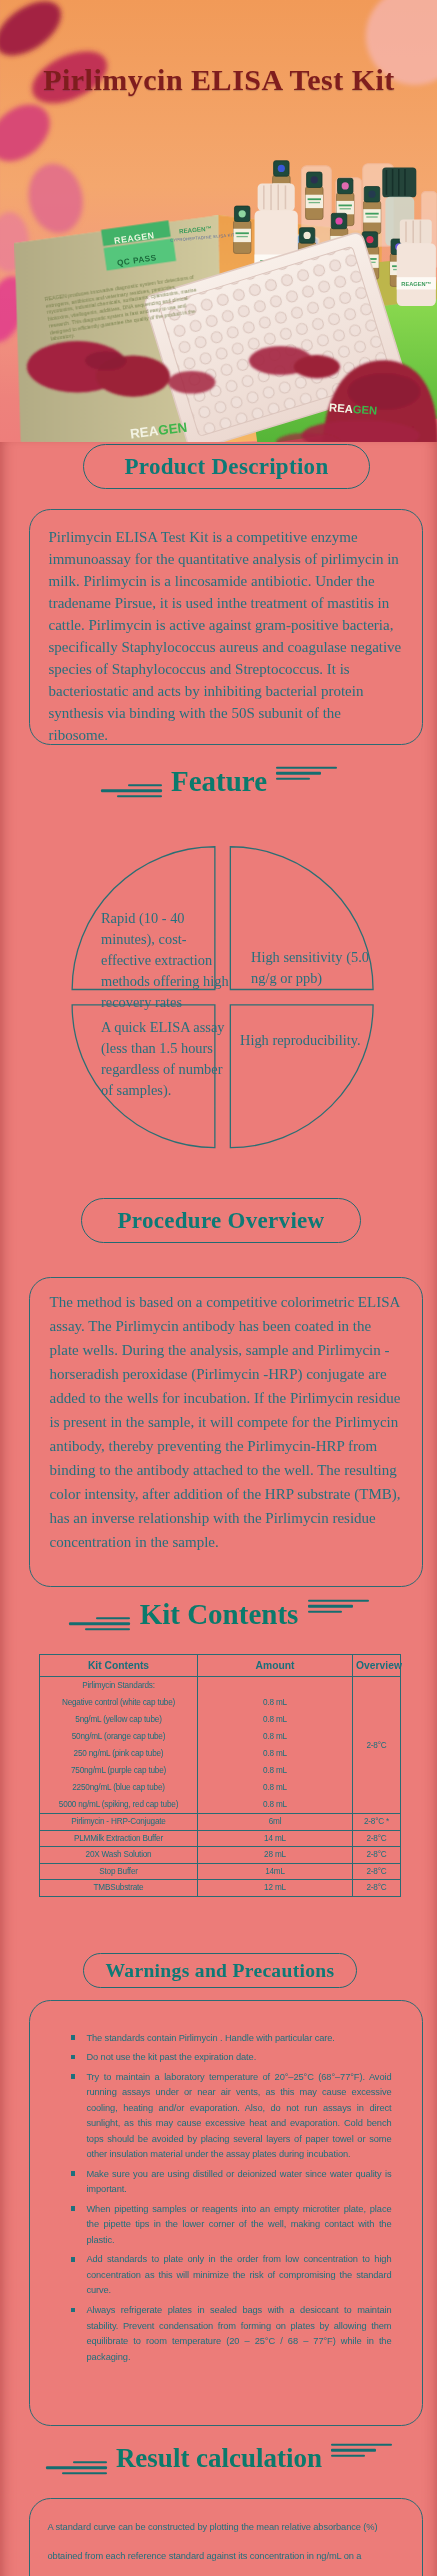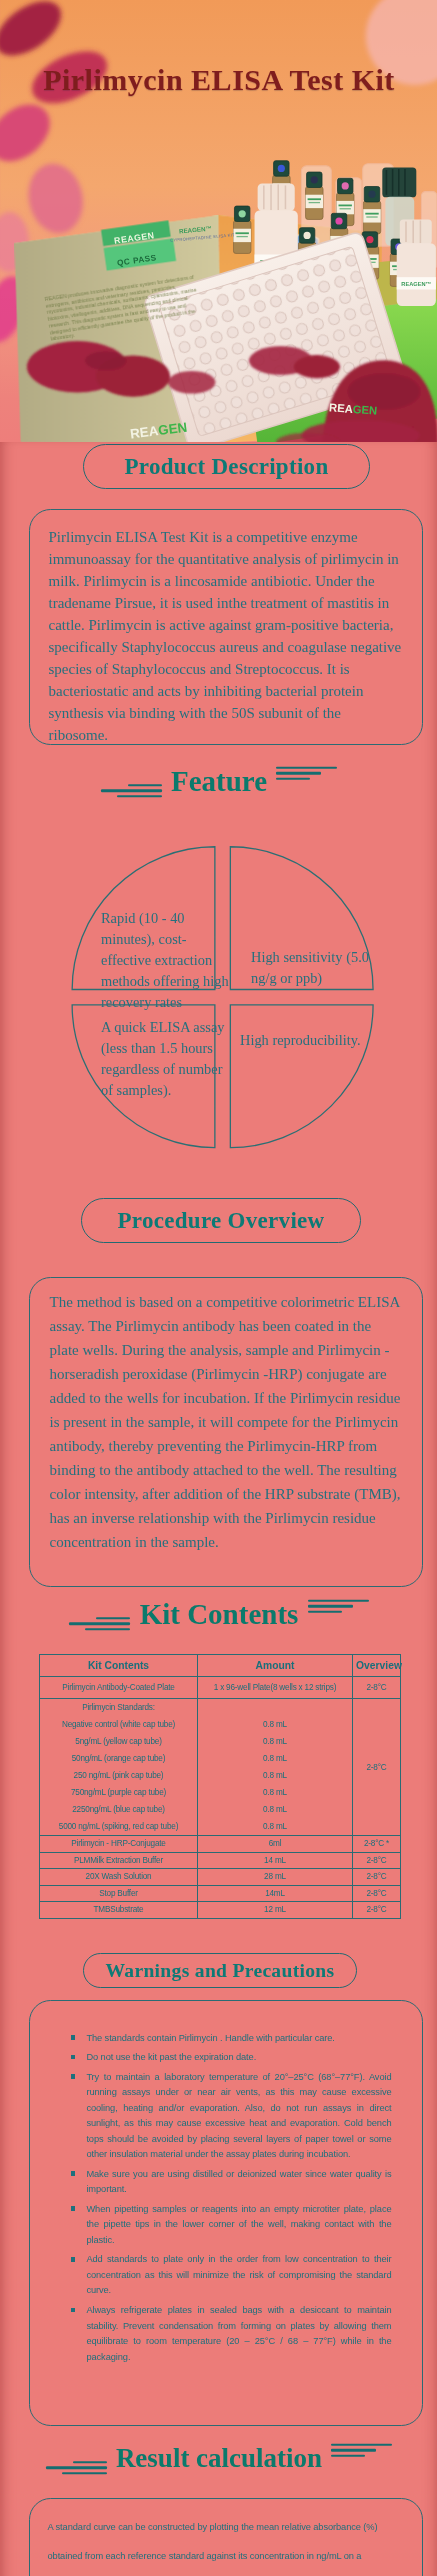--- a/index.html
+++ b/index.html
@@ -352,25 +352,20 @@
       <col style="width:158px">
       <col style="width:155px">
       <col style="width:48px">
     </colgroup>
   <tbody>
       <tr>
     <th>Kit Contents</th>
     <th>Amount</th>
     <th>Overview</th>
   </tr>
-  <tr style="height:22px;">
-    <td>Pirlimycin   Antibody-Coated Plate</td>
-    <td>1 x 96-well Plate(8 wells x 12 strips)</td>
-    <td>2-8°C</td>
-  </tr>
   <tr>
     <td class="std-cell">
       <div class="std-line">Pirlimycin   Standards:</div>
       <div class="std-line">Negative control (white cap tube)</div>
       <div class="std-line">5ng/mL (yellow cap tube)</div>
       <div class="std-line">50ng/mL (orange cap tube)</div>
       <div class="std-line">250 ng/mL (pink cap tube)</div>
       <div class="std-line">750ng/mL (purple cap tube)</div>
       <div class="std-line">2250ng/mL (blue cap tube)</div>
       <div class="std-line">5000 ng/mL (spiking, red cap tube)</div>
@@ -419,21 +414,21 @@
   <span>Warnings and Precautions</span>
 </div>
 
 <div class="round-box" style="left:29px;top:2000px;width:394px;height:426px;padding:15.5px 12.4px 10.3px 14.4px;">
   <ul class="warn-list">
     <li>The standards contain Pirlimycin . Handle with particular care.</li>
     <li>Do not use the kit past the expiration date.</li>
     <li>Try to maintain a laboratory temperature of 20°–25°C (68°–77°F). Avoid running assays under or near air vents, as this may cause excessive cooling, heating and/or evaporation. Also, do not run assays in direct sunlight, as this may cause excessive heat and evaporation. Cold bench tops should be avoided by placing several layers of paper towel or some other insulation material under the assay plates during incubation.</li>
     <li>Make sure you are using distilled or deionized water since water quality is important.</li>
     <li>When pipetting samples or reagents into an empty microtiter plate, place the pipette tips in the lower corner of the well, making contact with the plastic.</li>
-    <li>Add standards to plate only in the order from low concentration to their concentration as this will minimize the risk of compromising the standard curve.</li>
+    <li>Add standards to plate only in the order from low concentration to high concentration as this will minimize the risk of compromising the standard curve.</li>
     <li>Always refrigerate plates in sealed bags with a desiccant to maintain stability. Prevent condensation from forming on plates by allowing them equilibrate to room temperature (20 – 25°C / 68 – 77°F) while in the packaging.</li>
   </ul>
 </div>
 
 <div class="sec-head" style="top:2443px;">
   <div class="lines l">
       <span style="width:34px"></span>
       <span style="width:61px"></span>
       <span style="width:45px"></span>
     </div>

